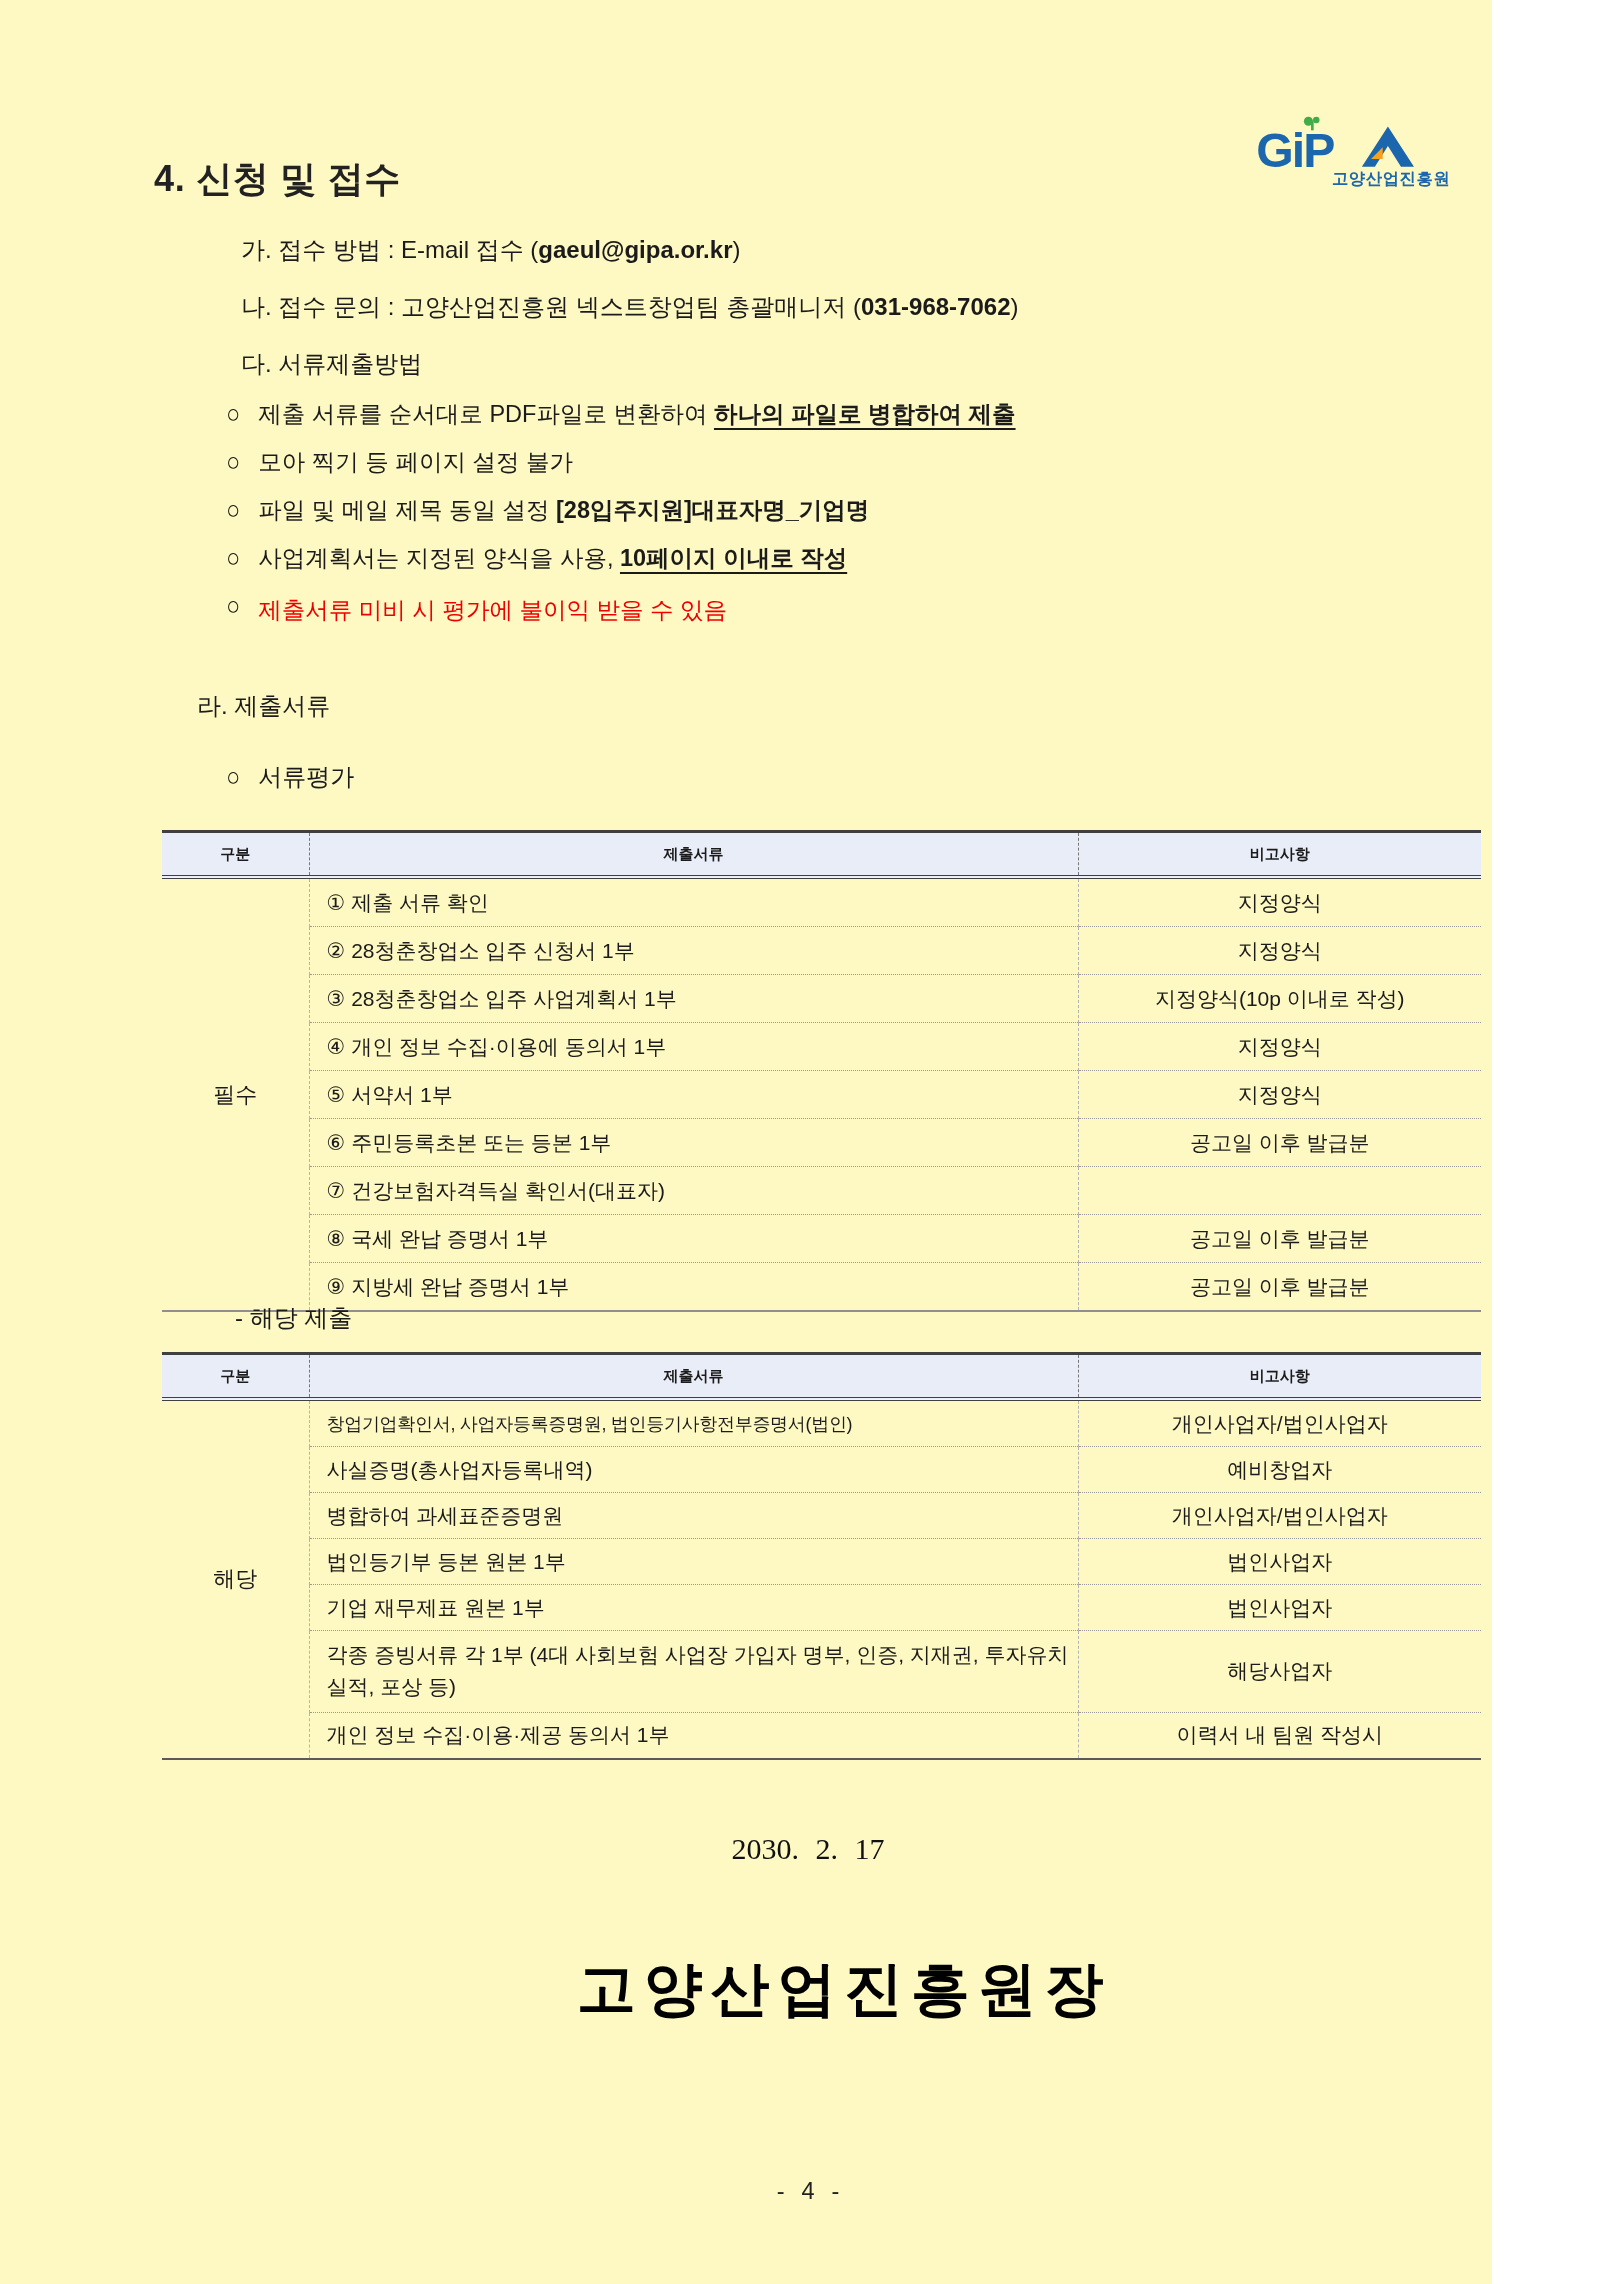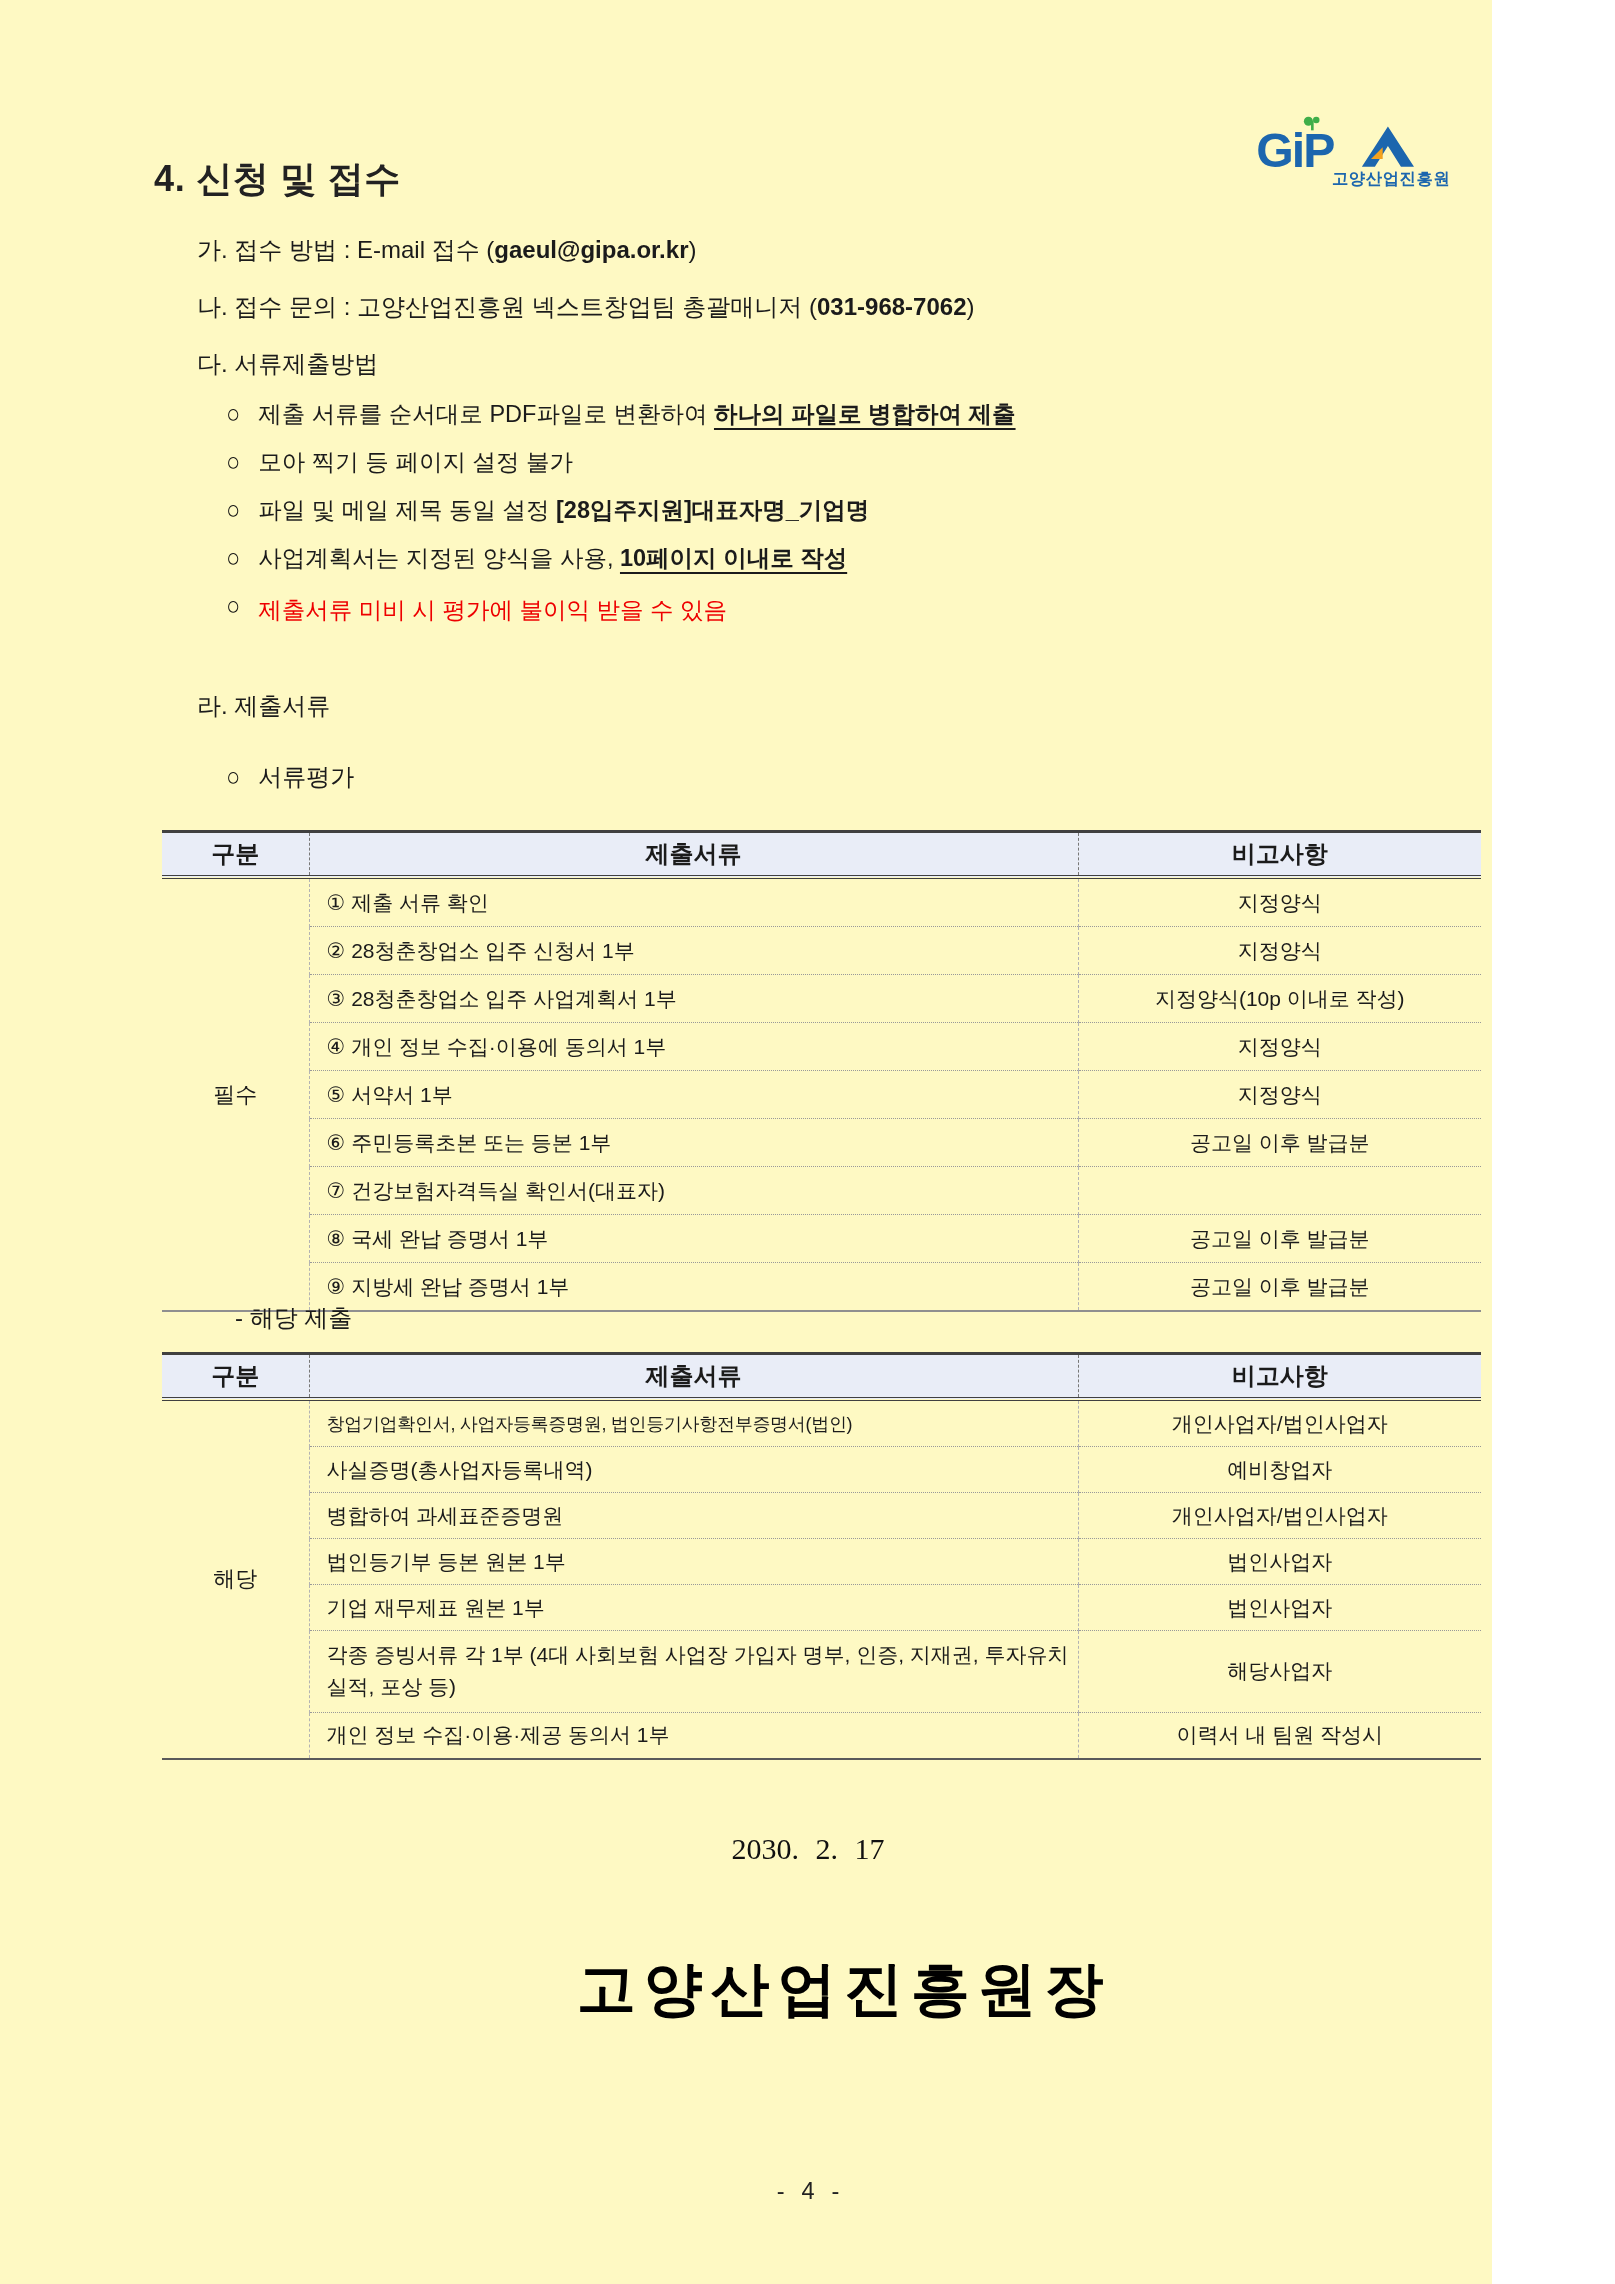--- a/index.html
+++ b/index.html
@@ -14,21 +14,21 @@
   }
   
   .section-title{
     position:absolute;left:154px;top:155px;
     font-size:36px;font-weight:bold;letter-spacing:0.7px;color:#222;
   }
   
   .logo{position:absolute;left:1255px;top:116px;width:202px;height:73px;}
   
   .intro-list{position:absolute;left:197px;top:221px;}
-  .line{height:57px;display:flex;align-items:center;font-size:24px;white-space:pre;}
+  .line{height:57px;display:flex;align-items:center;font-size:24px;white-space:pre;margin-left:44px;}
   .strong{font-weight:bold;text-align:center;}
   .u{text-decoration:underline;text-decoration-thickness:2px;text-underline-offset:5.9px;}
   
   .bullet-list{position:absolute;left:225px;top:390px;}
   .bullet{height:48px;display:flex;align-items:center;font-size:23.5px;white-space:pre;}
   .marker{font-size:27px;margin-right:17px;line-height:1;transform:scaleX(.85);color:#111;}
   .red{color:#ee0000;margin-top:8px;}
   
   .ra-label{position:absolute;left:197px;top:684px;height:44px;display:flex;align-items:center;font-size:24px;}
   .sub-bullet{position:absolute;left:225px;top:755px;height:44px;display:flex;align-items:center;font-size:24px;}
@@ -38,21 +38,21 @@
     position:absolute;left:162px;width:1318px;
     border-collapse:collapse;table-layout:fixed;
     font-size:21px;color:#1b1b1b;
     border-top:3.3px solid #404040;
   }
   .t1{top:830px;border-bottom:2.6px solid #8f8f8f;}
   .t2{top:1352px;border-bottom:2.6px solid #5a5a5a;}
   .c1{width:147px;} .c2{width:769px;} .c3{width:403px;}
   .doc-table thead th{
     height:40px;background:#e9edf7;
-    font-weight:bold;font-size:24px;text-align:center;
+    font-weight:bold;font-size:15px;text-align:center;
     border-bottom:4.6px double #404040;
   }
   .doc-table thead th.div{border-left:1.3px dashed #777;}
   .doc-table tbody td{
     height:45px;vertical-align:middle;
     border-top:1.3px dotted #999;
   }
   .t2 tbody td{height:43px;}
   .doc-table tbody tr:first-child td{border-top:none;}
   td.doc{text-align:left;padding-left:17px;}

